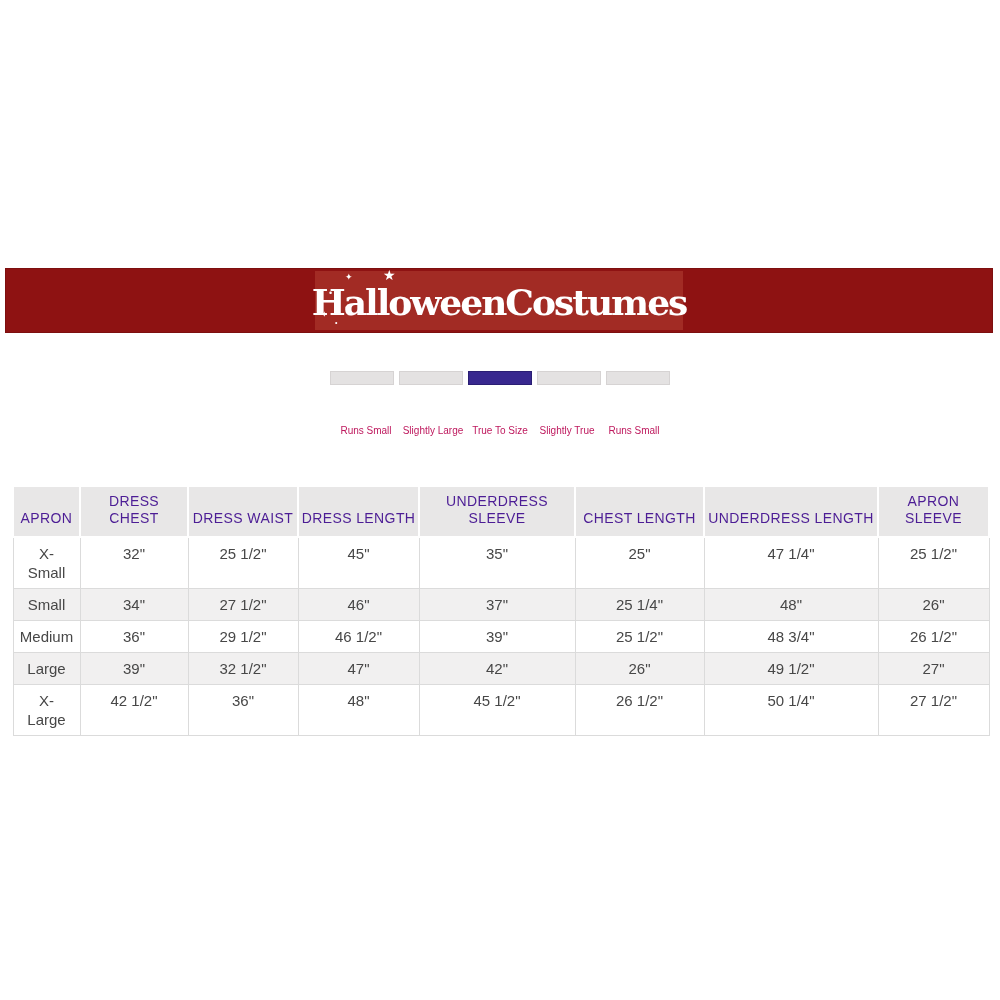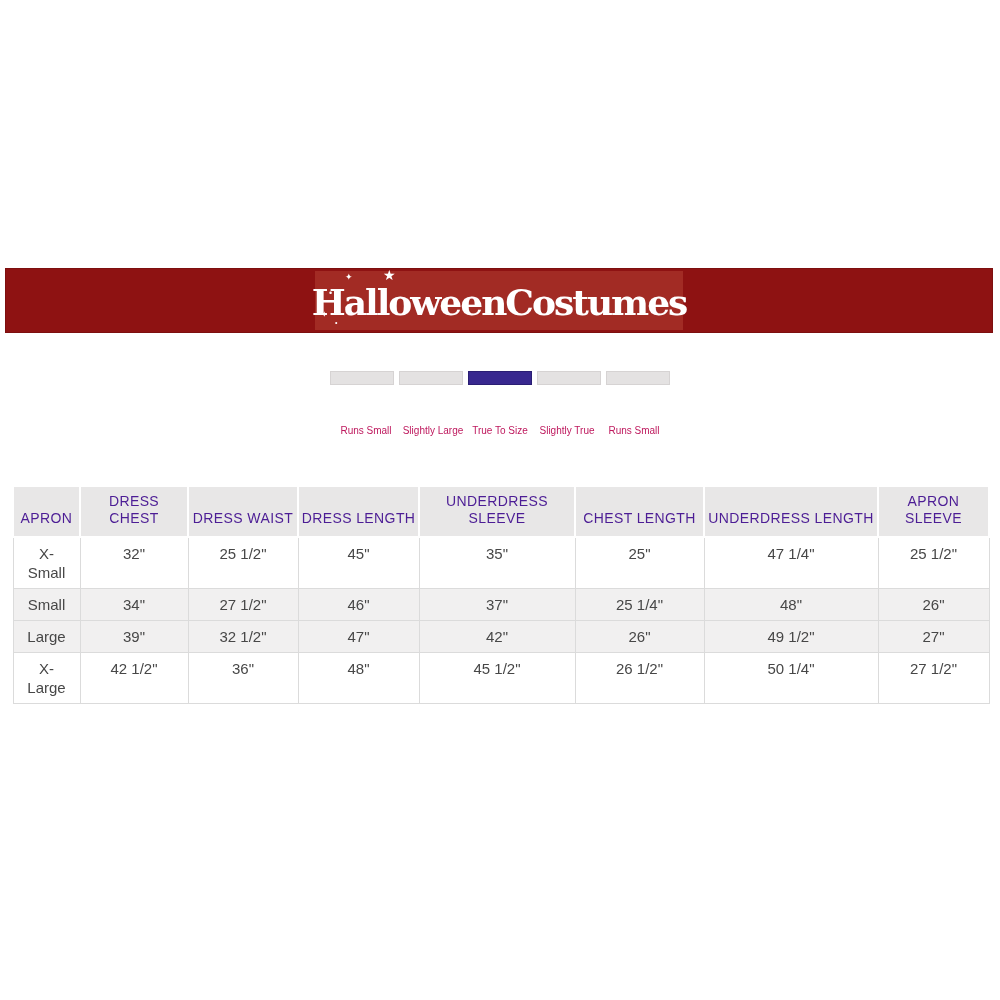--- a/index.html
+++ b/index.html
@@ -114,20 +114,30 @@
         <tr class="alt">
           <td class="size-cell">Small</td>
           <td>34"</td>
           <td>27 1/2"</td>
           <td>46"</td>
           <td>37"</td>
           <td>25 1/4"</td>
           <td>48"</td>
           <td>26"</td>
         </tr>
+        <tr>
+          <td class="size-cell">Medium</td>
+          <td>36"</td>
+          <td>29 1/2"</td>
+          <td>46 1/2"</td>
+          <td>39"</td>
+          <td>25 1/2"</td>
+          <td>48 3/4"</td>
+          <td>26 1/2"</td>
+        </tr>
         <tr class="alt">
           <td class="size-cell">Large</td>
           <td>39"</td>
           <td>32 1/2"</td>
           <td>47"</td>
           <td>42"</td>
           <td>26"</td>
           <td>49 1/2"</td>
           <td>27"</td>
         </tr>

